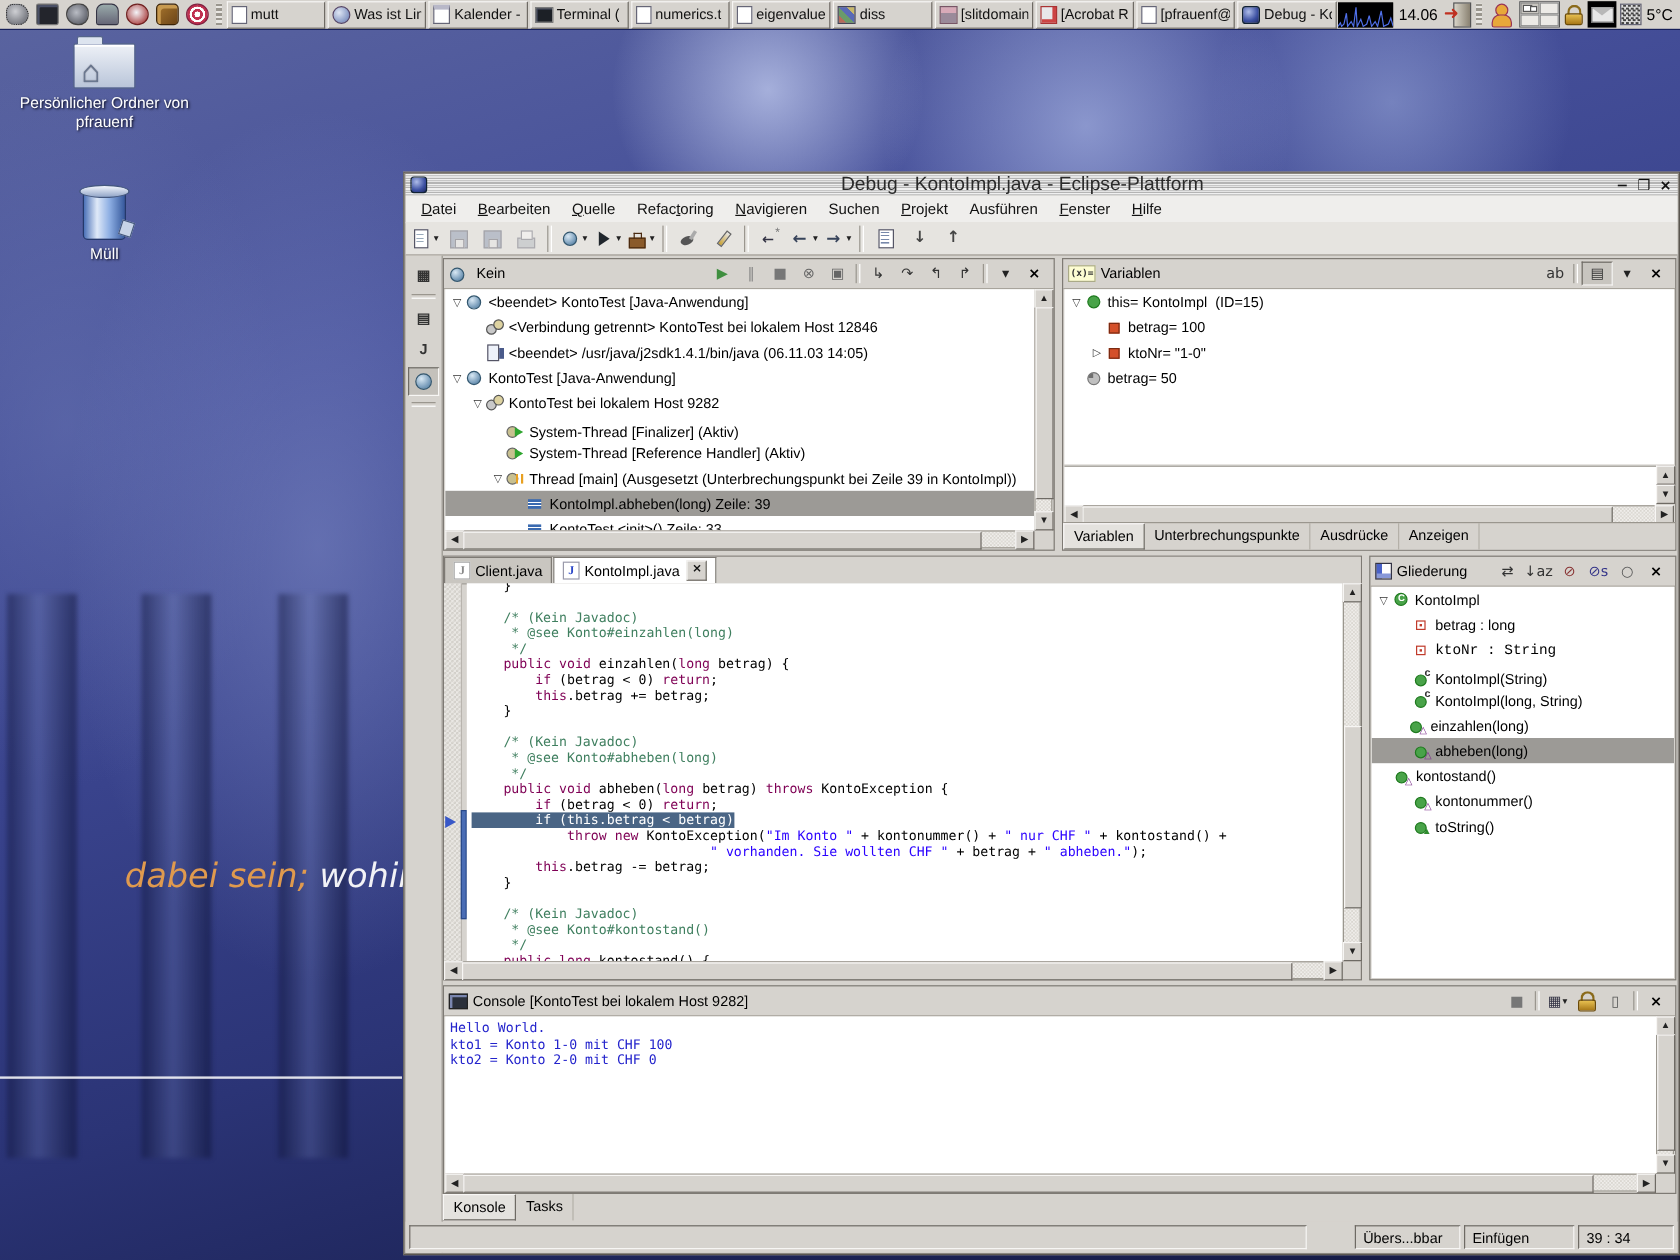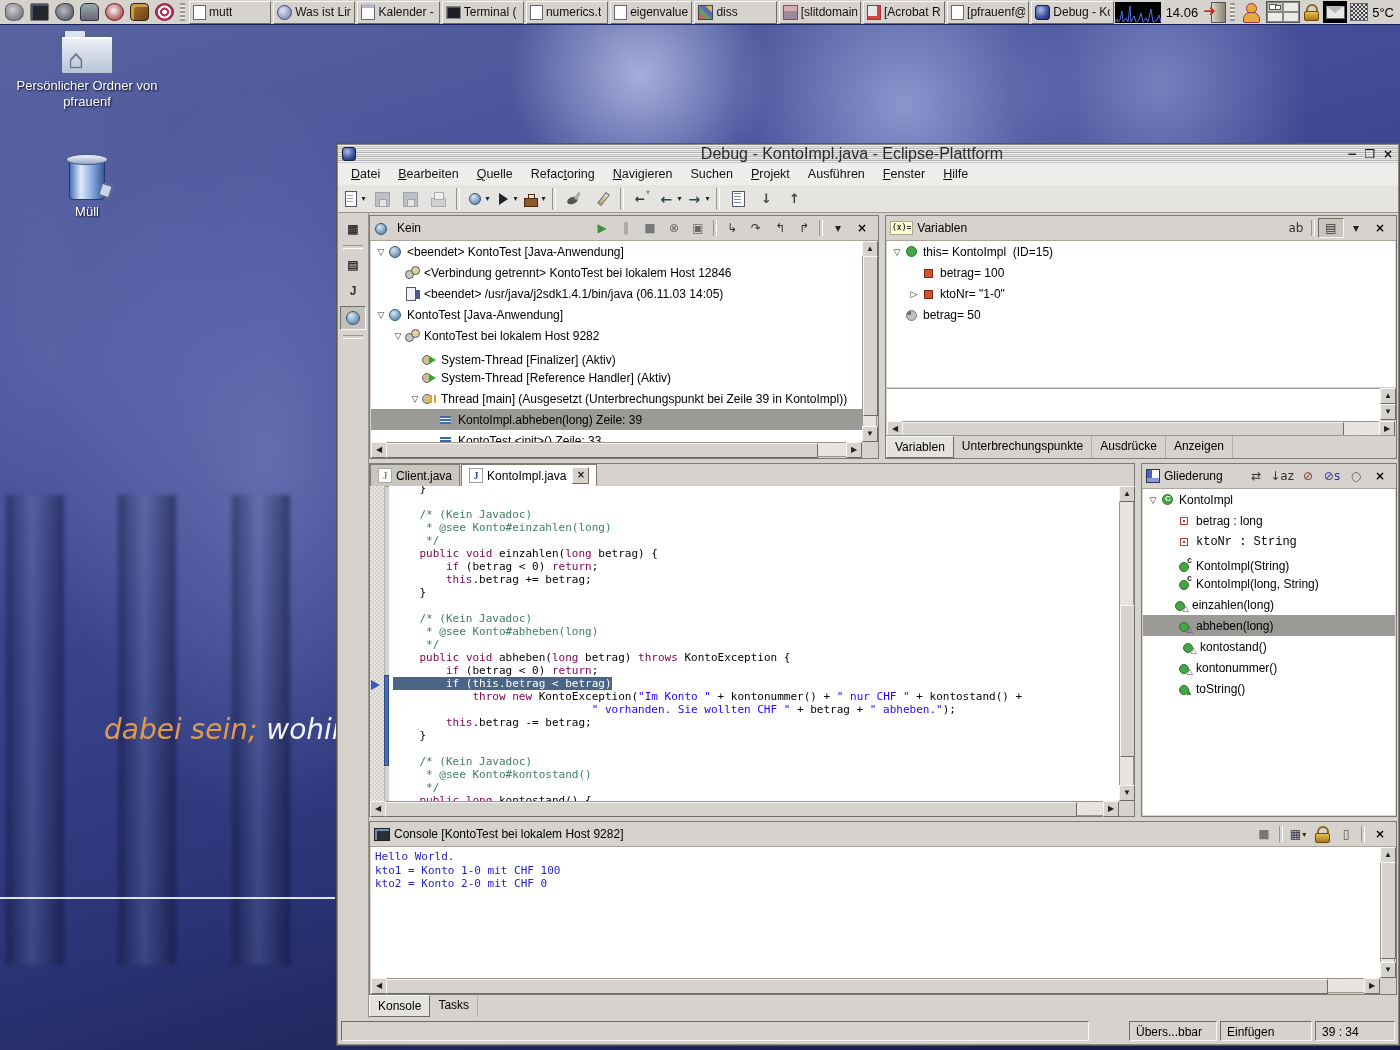--- a/index.html
+++ b/index.html
@@ -519,21 +519,21 @@
         </span>
     </div>
     <div class="white" id="outline-rows" style="left:1px;top:25px;right:1px;bottom:1px">
         <div class="trow" style="padding-left: 3px;"><span class="exp">▽</span><span class="i i-class"></span><span class="tlab">KontoImpl</span></div>
         <div class="trow" style="padding-left: 20px;"><span class="exp"></span><span class="i i-field-outline"></span><span class="tlab">betrag : long</span></div>
         <div class="trow" style="padding-left: 20px; font-family: Liberation Mono, monospace;"><span class="exp"></span><span class="i i-field-outline"></span><span class="tlab">ktoNr : String</span></div>
         <div class="trow" style="padding-left: 20px; align-items: flex-end;"><span class="exp"></span><span class="i i-constructor"></span><span class="tlab">KontoImpl(String)</span></div>
         <div class="trow" style="padding-left: 20px;"><span class="exp"></span><span class="i i-constructor"></span><span class="tlab">KontoImpl(long, String)</span></div>
         <div class="trow" style="padding-left: 16px;"><span class="exp"></span><span class="i i-method ov1"></span><span class="tlab">einzahlen(long)</span></div>
         <div class="trow sel" style="padding-left: 20px;"><span class="exp"></span><span class="i i-method ov1"></span><span class="tlab">abheben(long)</span></div>
-        <div class="trow" style="padding-left: 24px;"><span class="exp"></span><span class="i i-method ov1"></span><span class="tlab">kontostand()</span></div>
+        <div class="trow" style="padding-left: 4px;"><span class="exp"></span><span class="i i-method ov1"></span><span class="tlab">kontostand()</span></div>
         <div class="trow" style="padding-left: 20px;"><span class="exp"></span><span class="i i-method ov1"></span><span class="tlab">kontonummer()</span></div>
         <div class="trow" style="padding-left: 20px;"><span class="exp"></span><span class="i i-method ov2"></span><span class="tlab">toString()</span></div>
       </div>
   </div>
 
   <div class="view" style="left:32px;top:677px;width:1028px;height:174px">
     <div class="vtitle">
       <span class="cico"></span>
       <span class="vtext">Console [KontoTest bei lokalem Host 9282]</span>
       <span class="vsp"></span>

